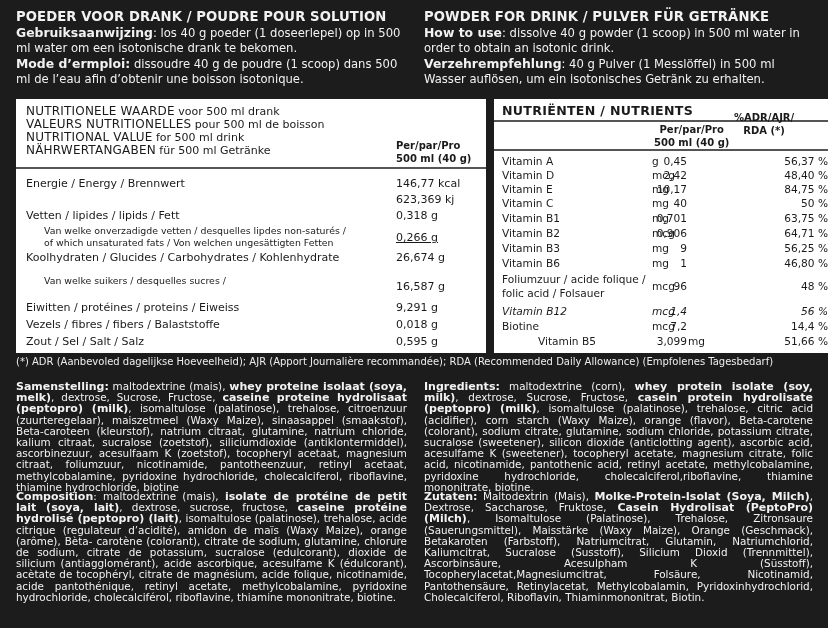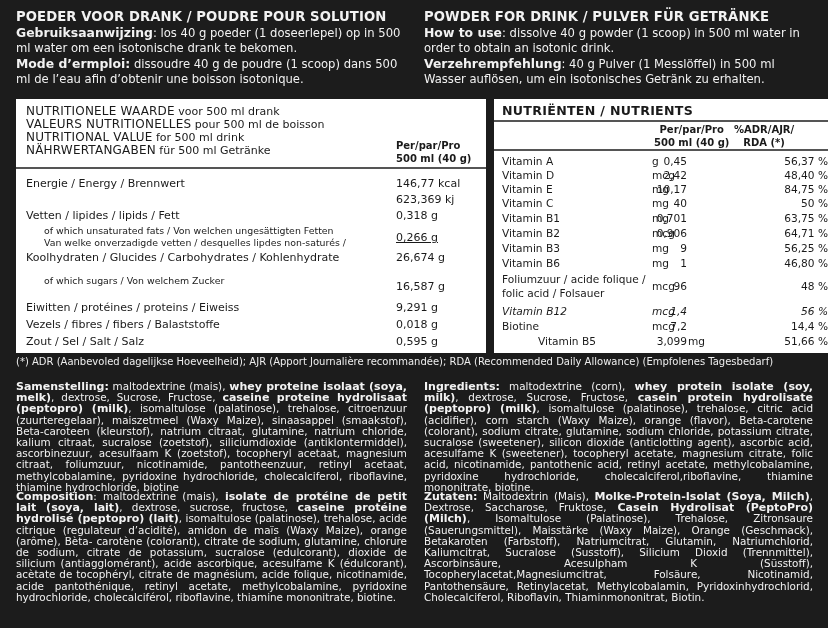--- a/index.html
+++ b/index.html
@@ -82,32 +82,32 @@
   </div>
   <div class="nrow" style="top:94px;">
     <span class="val">623,369 kj</span>
   </div>
   <div class="nrow" style="top:110px;">
     <span class="lbl">Vetten / lipides / lipids / Fett</span>
     <span class="val">0,318 g</span>
   </div>
   <div class="nrow" style="top:126px;">
     <span class="lbl sub">
+      <div>Van welke onverzadigde vetten / desquelles lipdes non-saturés /</div>
       <div>of which unsaturated fats / Von welchen ungesättigten Fetten</div>
-      <div>Van welke onverzadigde vetten / desquelles lipdes non-saturés /</div>
     </span>
     <span class="val" style="top:6px;text-decoration:underline;">0,266 g</span>
   </div>
   <div class="nrow" style="top:152px;">
     <span class="lbl">Koolhydraten / Glucides / Carbohydrates / Kohlenhydrate</span>
     <span class="val">26,674 g</span>
   </div>
   <div class="nrow" style="top:176px;">
     <span class="lbl sub">
-      <div>of which sugars / Von welchem Zucker</div>
+      <div>Van welke suikers / desquelles sucres /</div>
     </span>
     <span class="val" style="top:5px;">16,587 g</span>
   </div>
   <div class="nrow" style="top:202px;">
     <span class="lbl">Eiwitten / protéines / proteins / Eiweiss</span>
     <span class="val">9,291 g</span>
   </div>
   <div class="nrow" style="top:219px;">
     <span class="lbl">Vezels / fibres / fibers / Balaststoffe</span>
     <span class="val">0,018 g</span>
@@ -118,21 +118,21 @@
   </div>
 </div>
 
 <div class="panel" id="right-panel">
   <div class="ttl">NUTRIËNTEN / NUTRIENTS</div>
   <div class="rule" style="top:21px; height:1.5px;"></div>
   <div class="rh" style="left:160px; top:24px;">
     <div>Per/par/Pro</div>
     <div>500 ml (40 g)</div>
   </div>
-  <div class="rh" style="left:240px; top:24px;">
+  <div class="rh" style="left:240px; top:12px;">
     <div>%ADR/AJR/</div>
     <div>RDA (*)</div>
   </div>
   <div class="rule" style="top:50px;"></div>
 
   <div class="vrow" style="top:56px;">
       <span class="vn">Vitamin A</span>
       <span class="vq">0,45</span>
       <span class="vu">g</span>
       <span class="vp">56,37 %</span>

